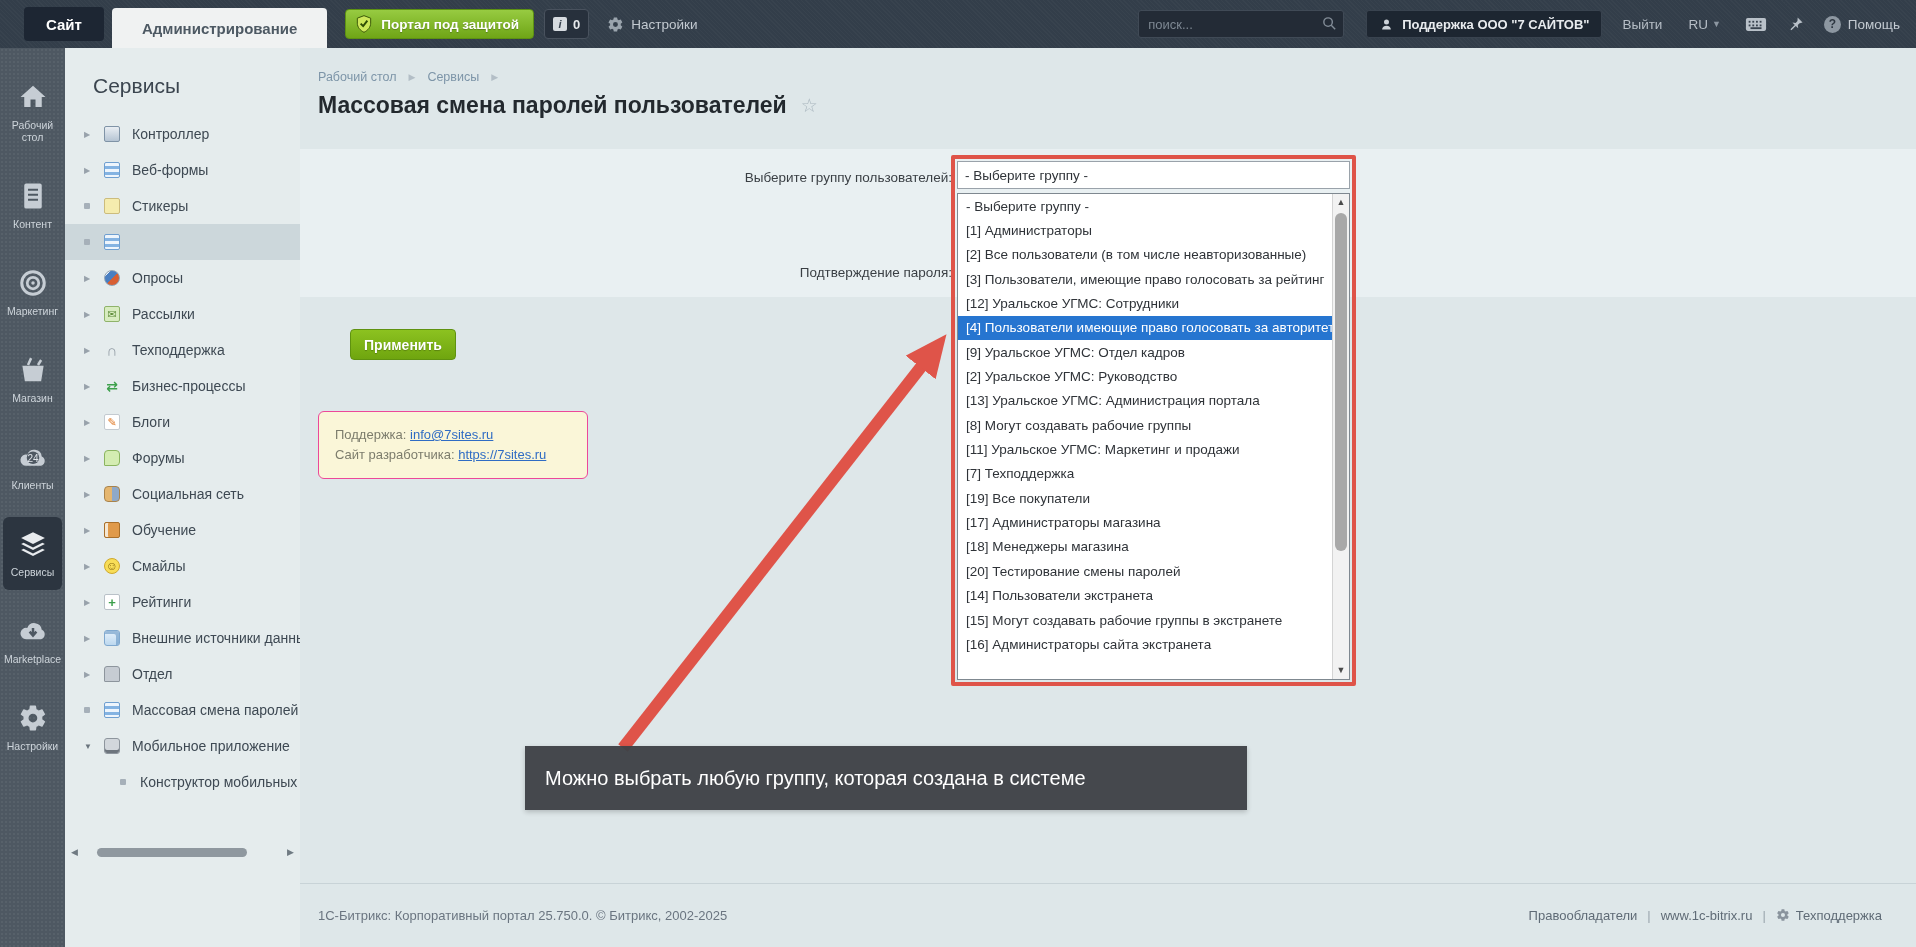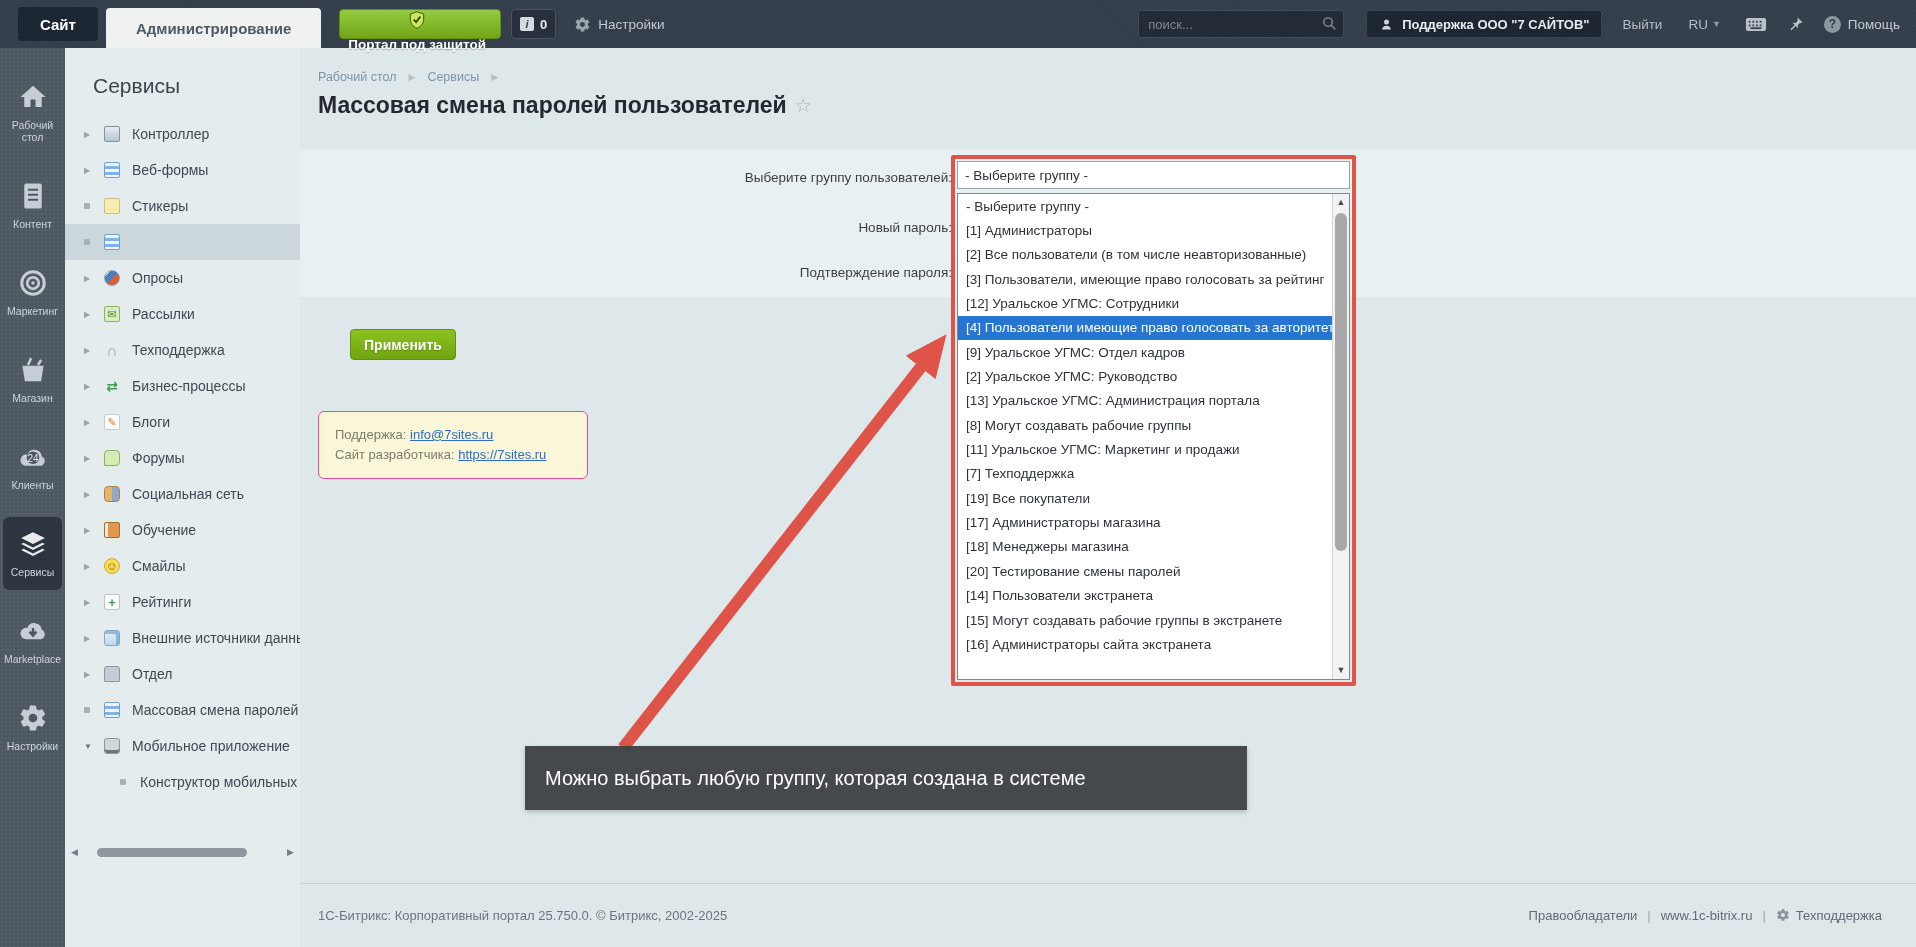--- a/index.html
+++ b/index.html
@@ -10,36 +10,35 @@
     background:#dee7e9;
   }
   
   .topbar {
     position:absolute; left:0; top:0; width:1916px; height:48px;
     background:#333e4a;
     background-image:repeating-linear-gradient(45deg, rgba(255,255,255,.025) 0 1px, transparent 1px 3px);
     display:flex; align-items:center; z-index:20;
   }
   .tab-site {
-    margin-left:18px; height:34px; padding:0 22px; background:#1d2633;
+    margin-left:24px; height:34px; padding:0 22px; background:#1d2633;
     border-radius:4px; color:#fff; font-size:15px; font-weight:bold;
     display:flex; align-items:center; cursor:pointer;
   }
   .tab-admin {
     margin-left:8px; align-self:flex-end; height:40px; padding:0 30px;
     background:#f0f2f2; border-radius:4px 4px 0 0; color:#4d5963;
     font-size:15px; font-weight:bold; display:flex; align-items:center; cursor:pointer;
   }
   .btn-protected {
     margin-left:18px; height:30px; padding:0 14px 0 8px; border-radius:4px;
     background:linear-gradient(#97cb41,#6fa516); border:1px solid #5d9212;
     color:#fff; font-size:13.5px; font-weight:bold;
     display:flex; align-items:center; gap:7px; cursor:pointer;
     text-shadow:0 1px 1px rgba(0,0,0,.25);
-    flex-direction:column;
   }
   .counter-badge {
     margin-left:10px; height:30px; min-width:44px; padding:0 8px; border-radius:4px;
     background:#27303c; border:1px solid #49525e; display:flex; align-items:center; gap:6px;
     color:#e6e9ec; font-size:13px; font-weight:bold; cursor:pointer;
   }
   .i-ico { width:14px; height:14px; background:#d6dbe0; border-radius:2px;
     display:flex; align-items:center; justify-content:center; }
   .i-ico::after { content:"i"; color:#39434f; font-size:11px; font-weight:bold; font-style:italic;}
   .top-settings { margin-left:18px; display:flex; align-items:center; gap:7px;
@@ -132,21 +131,21 @@
   .hs-arrow { font-size:9px; color:#6f7a82; width:12px; }
   .hs-track { flex:1; position:relative; height:9px; }
   .hs-thumb { position:absolute; left:14px; width:150px; top:0; height:9px;
     background:#8f989f; border-radius:5px; cursor:pointer;}
   
   .main { position:absolute; left:300px; top:48px; right:0; bottom:0; background:#dee7e9; }
   .breadcrumb { position:absolute; left:18px; top:22px; display:flex; align-items:center; gap:12px;
     font-size:12.5px; }
   .bc-link { color:#7d95a8; cursor:pointer; }
   .bc-sep { color:#b3bec6; font-size:9px; }
-  .page-title-row { position:absolute; left:18px; top:44px; display:flex; align-items:center; gap:8px;}
+  .page-title-row { position:absolute; left:18px; top:44px; display:flex; align-items:center; gap:14px;}
   .page-title { font-size:23px; font-weight:bold; color:#23292e; }
   .fav-star { font-size:19px; color:#a9b6be; cursor:pointer; }
   .form-band { position:absolute; left:0; top:101px; right:0; height:148px; background:#e9f0f2; }
   .form-label { position:absolute; left:0; width:652px; text-align:right;
     font-size:13.5px; color:#3a3f44; }
   .footer {
     position:absolute; left:0; right:0; bottom:0; height:64px; border-top:1px solid #c8d3d7;
     display:flex; align-items:center; font-size:13px; color:#6a7580;
     padding:0 34px 0 18px;
   }
@@ -474,21 +473,20 @@
       <span class="bc-sep">▶</span>
       <span class="bc-link">Сервисы</span>
       <span class="bc-sep">▶</span>
     </div>
   <div class="page-title-row">
     <span class="page-title">Массовая смена паролей пользователей</span>
     <span class="fav-star">☆</span>
   </div>
   <div class="form-band">
     <span class="form-label" style="top:21px">Выберите группу пользователей:</span>
-    <span class="form-label" style="top:71px">Новый пароль:</span>
     <span class="form-label" style="top:116px">Подтверждение пароля:</span>
   </div>
   <div class="footer">
     <span>1С-Битрикс: Корпоративный портал 25.750.0. © Битрикс, 2002-2025</span>
     <span class="footer-spacer"></span>
     <span id="footer-links"><span class="f-link">Правообладатели</span><span class="f-sep">|</span><span class="f-link">www.1c-bitrix.ru</span><span class="f-sep">|</span><span class="f-gear">
           <svg width="14" height="14" viewBox="0 0 24 24" fill="#8a949d">
             <path d="M19.4 13c.04-.33.06-.66.06-1s-.02-.67-.06-1l2.1-1.65a.5.5 0 0 0 .12-.64l-2-3.46a.5.5 0 0 0-.6-.22l-2.49 1a7.3 7.3 0 0 0-1.73-1l-.38-2.65A.5.5 0 0 0 13.93 2h-4a.5.5 0 0 0-.5.42l-.37 2.65c-.63.26-1.2.6-1.74 1l-2.48-1a.5.5 0 0 0-.61.22l-2 3.46a.5.5 0 0 0 .12.64L4.45 11c-.04.33-.07.66-.07 1s.03.67.07 1l-2.1 1.65a.5.5 0 0 0-.12.64l2 3.46c.13.22.39.3.6.22l2.49-1c.54.4 1.11.74 1.74 1l.37 2.65c.04.24.25.42.5.42h4c.25 0 .46-.18.5-.42l.37-2.65c.63-.26 1.2-.6 1.73-1l2.49 1c.22.08.48 0 .6-.22l2-3.46a.5.5 0 0 0-.12-.64zM11.93 15.5a3.5 3.5 0 1 1 0-7 3.5 3.5 0 0 1 0 7z"></path>
           </svg>
         </span><span class="f-link">Техподдержка</span></span>

